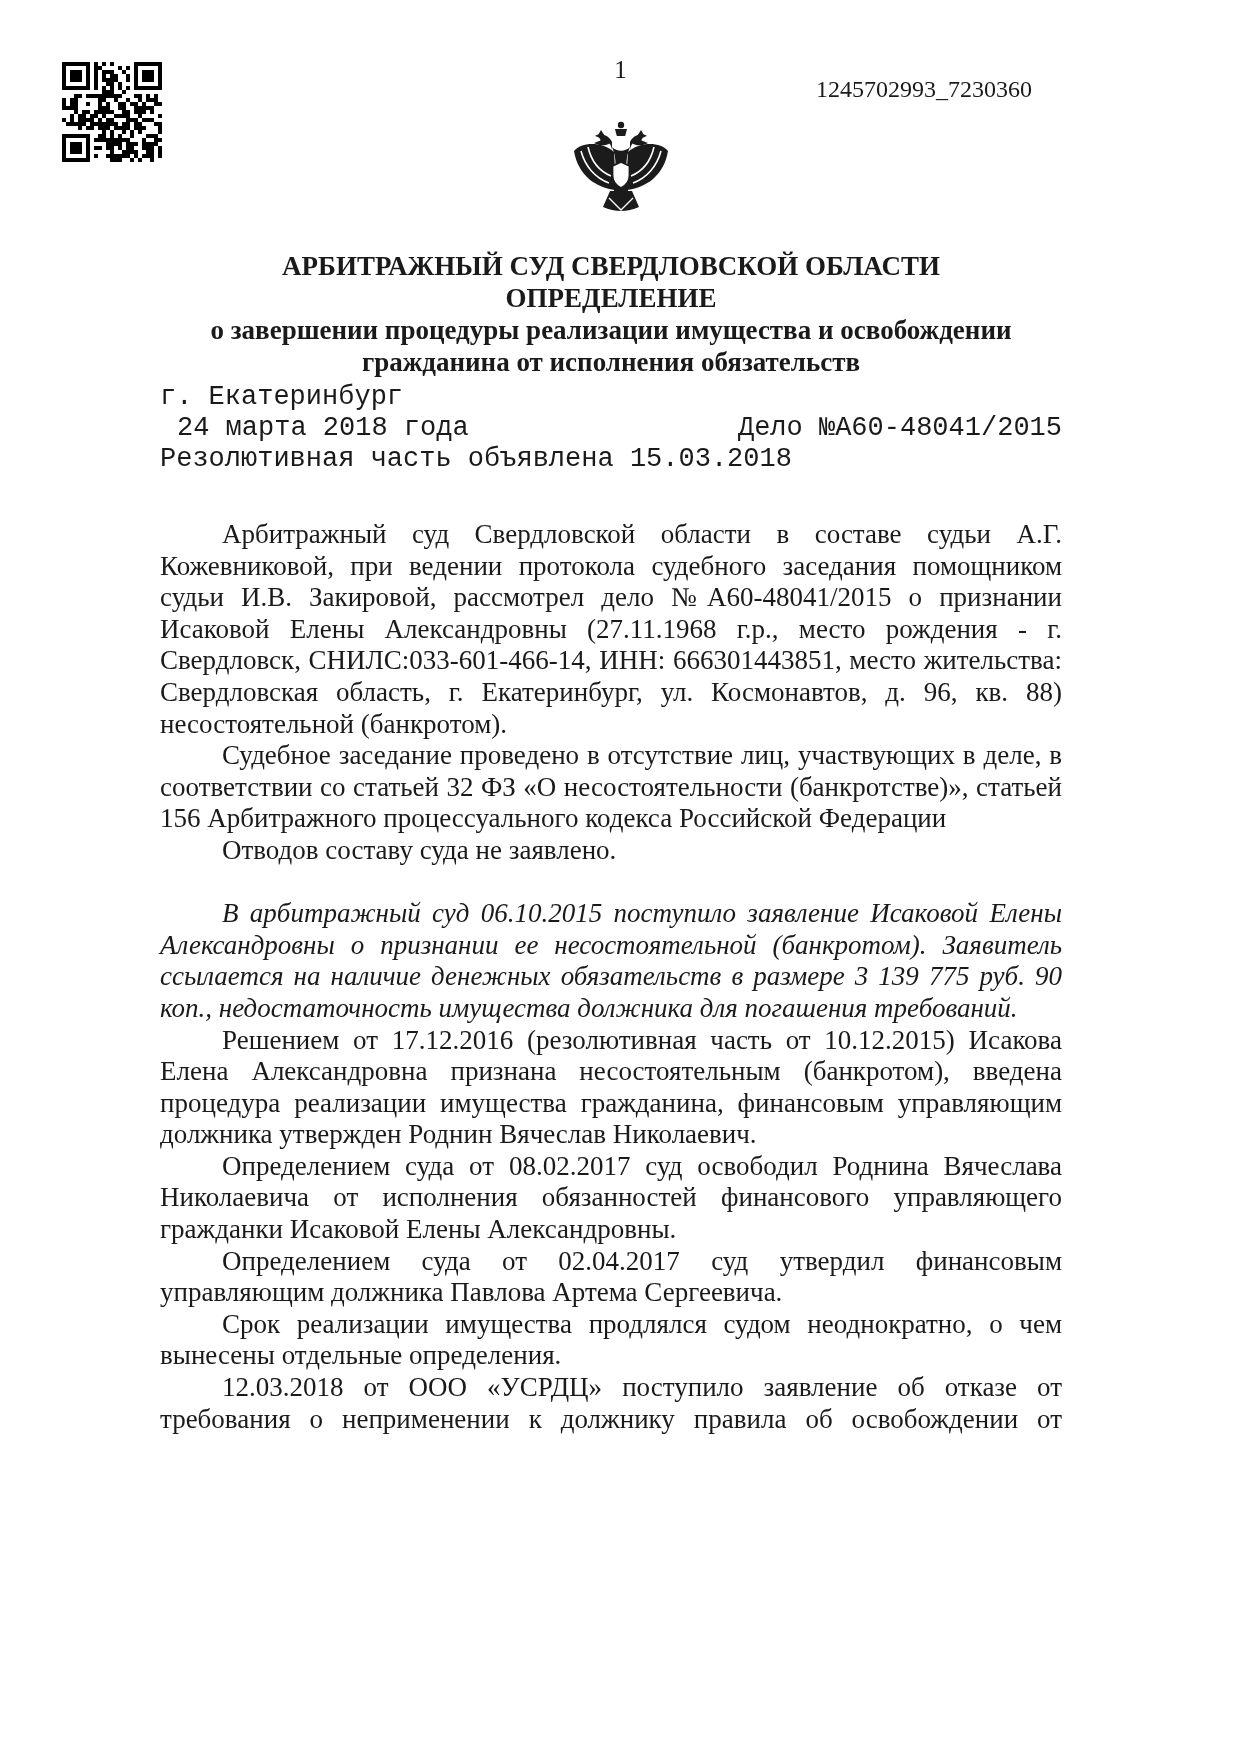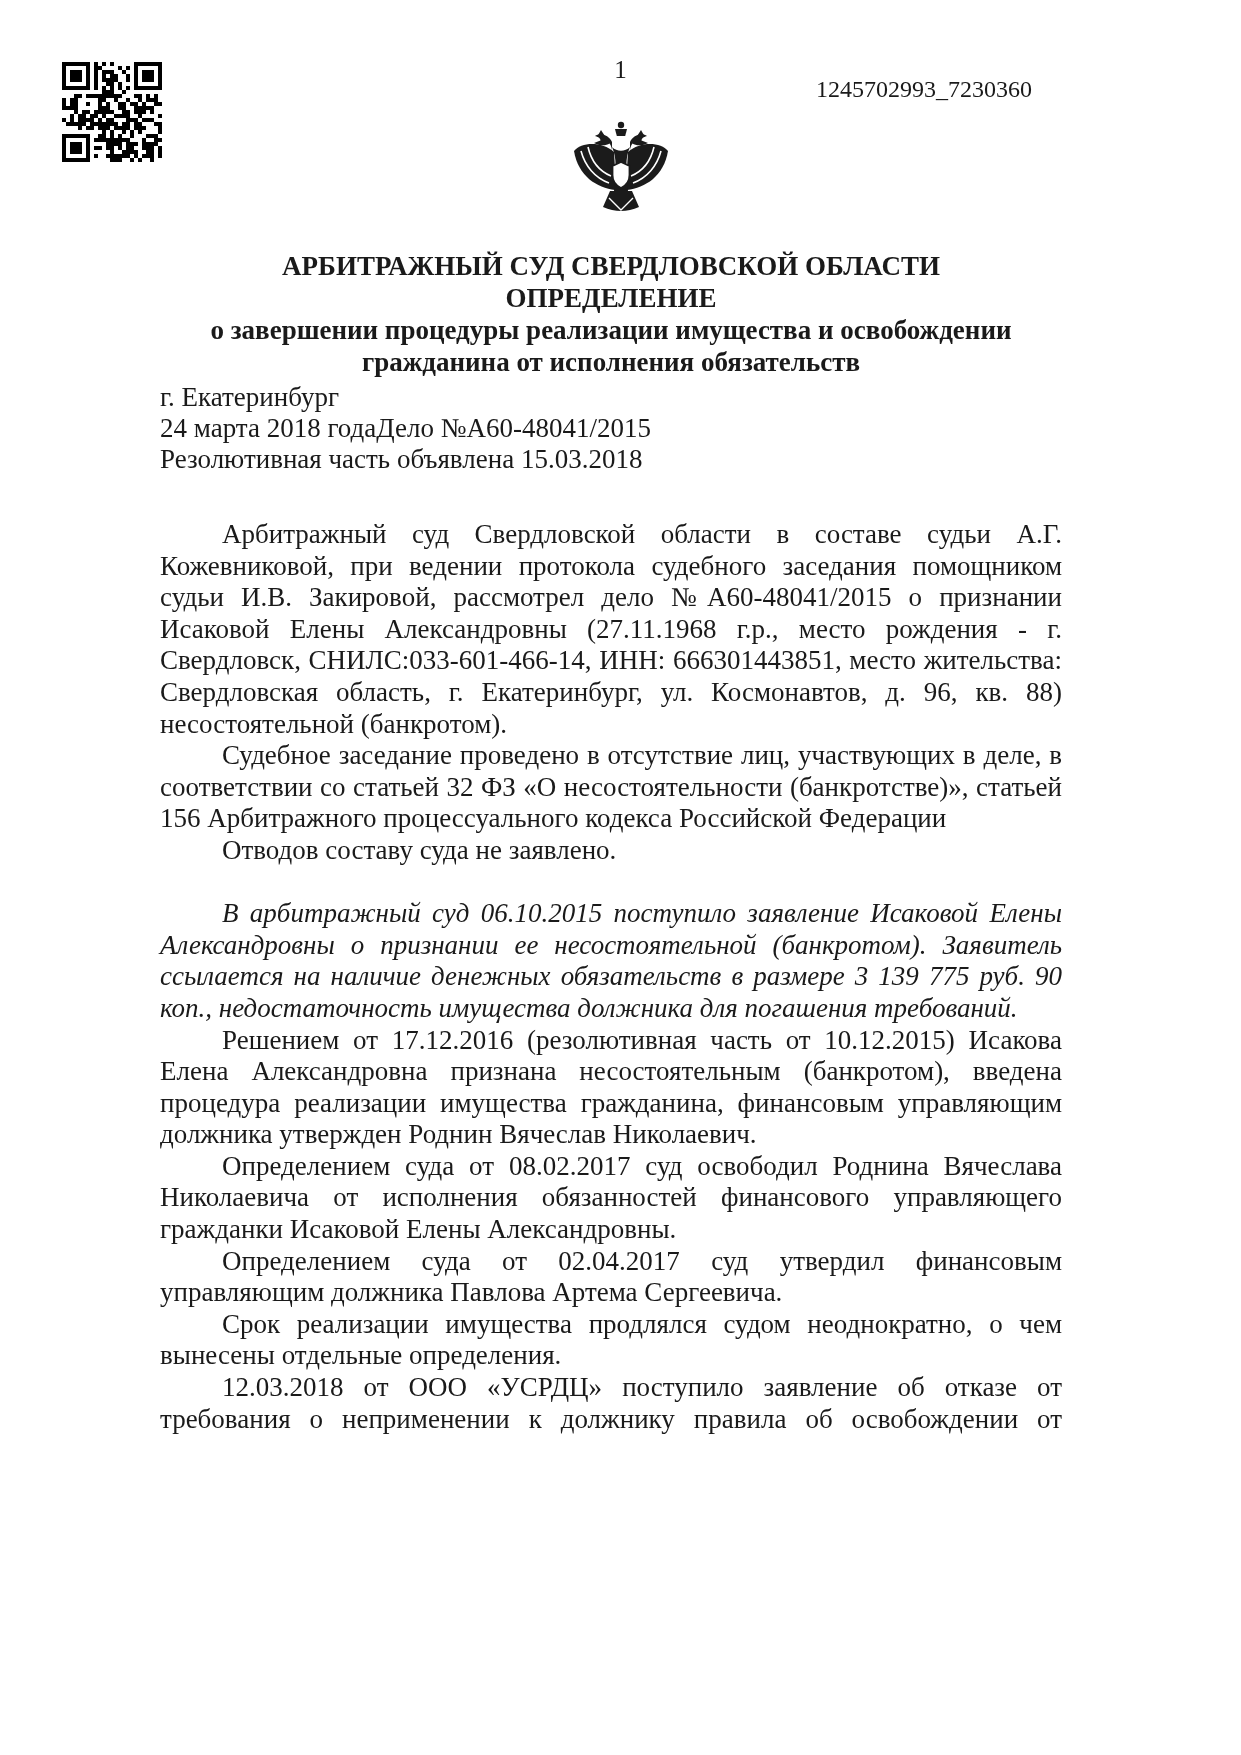--- a/index.html
+++ b/index.html
@@ -53,23 +53,26 @@
   .title {
     text-align: center;
     font-weight: bold;
     font-size: 27px;
     line-height: 32px;
   }
   .meta {
     font-size: 27px;
     line-height: 31px;
     margin-top: 4px;
+    font-family: Liberation Mono, monospace;
   }
   .meta-row {
     display: flex;
+    justify-content: space-between;
+    margin-left: 17px;
   }
   .body {
     margin-top: 44px;
     font-size: 27px;
     line-height: 31.6px;
     text-align: justify;
   }
   .para {
     margin: 0;
     text-indent: 62px;

